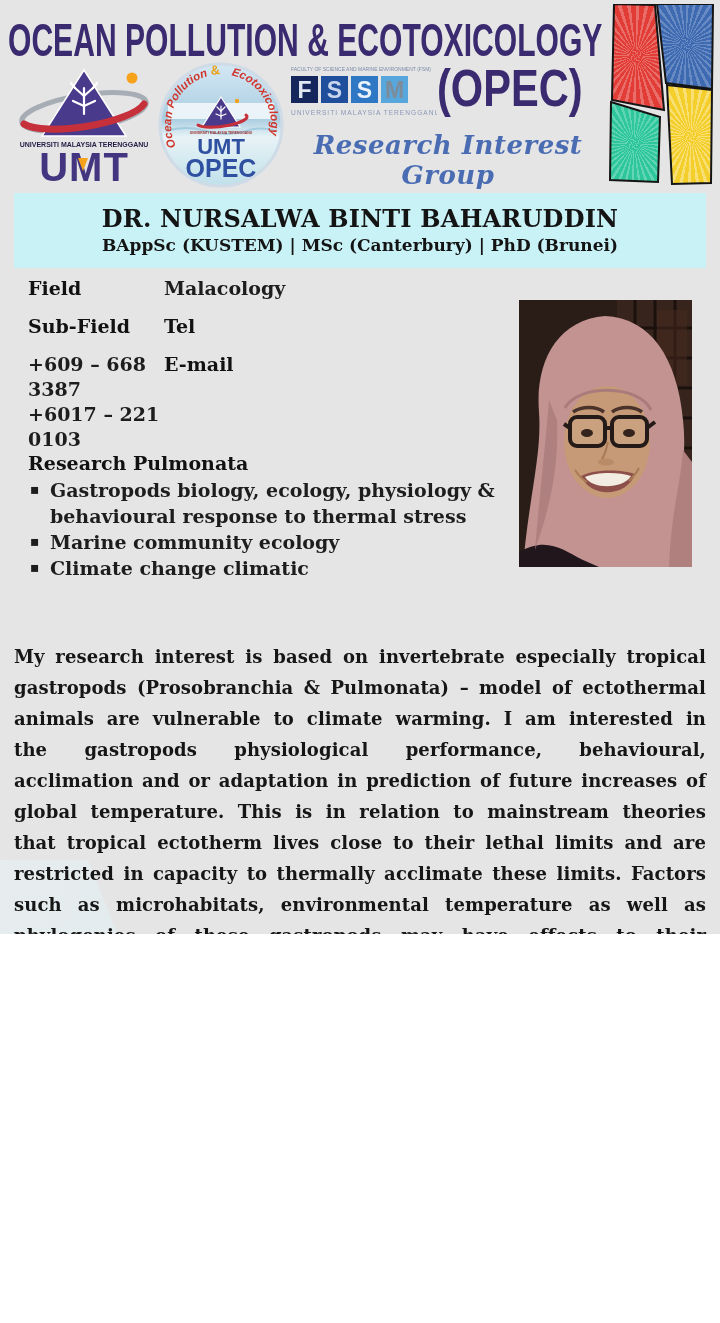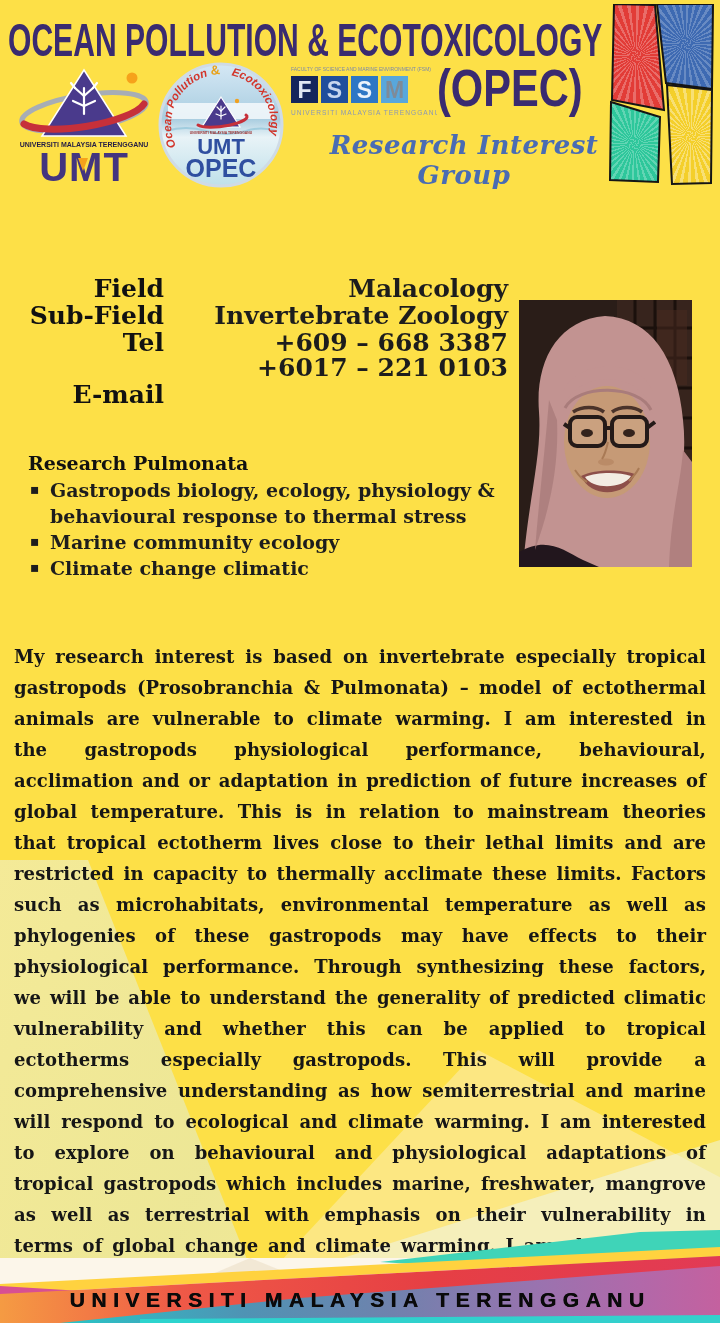--- a/index.html
+++ b/index.html
@@ -1,57 +1,57 @@
 <!DOCTYPE html>
 <html><head>
 <meta charset="utf-8">
 <style>
   html,body{margin:0;padding:0;background:#ffffff;}
-  .page{position:relative;width:720px;height:1323px;background:#fde047;overflow:hidden;
+  .page{position:relative;width:720px;height:934px;background:#e5e5e5;overflow:hidden;
         font-family:"DejaVu Serif",serif;color:#1a1a1a;text-decoration:underline;}
   
   .wm{position:absolute;z-index:0;}
   .wm1{left:0;top:860px;width:400px;height:402px;opacity:.45;
        background:linear-gradient(115deg,#e9f6fa 0%,#d9eff6 60%,#e9f6fa 100%);
        clip-path:polygon(22% 0,0 0,0 100%,62% 100%);}
   .wm2{left:280px;top:1050px;width:440px;height:212px;opacity:.4;background:#fbf2dd;
        clip-path:polygon(45% 0,100% 60%,100% 100%,0 100%);}
   .wm3{left:330px;top:1140px;width:390px;height:122px;opacity:.5;background:#eef7f3;
        clip-path:polygon(0 100%,100% 0,100% 100%);}
   
   .hdr-title{position:absolute;left:8px;top:12px;z-index:1;white-space:nowrap;
        font-family:"Liberation Sans",sans-serif;font-weight:bold;font-size:47px;
        color:#3a2b70;transform:scaleX(.64);transform-origin:left top;}
   .umt-logo{position:absolute;left:12px;top:62px;z-index:1;}
   .opec-badge{position:absolute;left:156px;top:61px;z-index:1;}
   .fssm-logo{position:absolute;left:289px;top:63px;z-index:1;}
   .opec-abbrev{position:absolute;left:437px;top:58px;z-index:1;white-space:nowrap;
        font-family:"Liberation Sans",sans-serif;font-weight:bold;font-size:52px;
        color:#3a2b70;transform:scaleX(.8);transform-origin:left top;}
-  .tagline{position:absolute;left:304px;top:130px;width:320px;z-index:1;text-align:center;
+  .tagline{position:absolute;left:288px;top:130px;width:320px;z-index:1;text-align:center;
        font-style:italic;font-weight:bold;font-size:26px;color:#4a6cb3;letter-spacing:.5px;}
   .comic{position:absolute;left:606px;top:4px;width:112px;height:182px;z-index:1;}
   .comic .panel{position:absolute;inset:0;}
   .p-red{clip-path:polygon(8px 0px,49px 1px,58px 106px,6px 96px);
       background:repeating-conic-gradient(from 0deg at 30px 52px,rgba(255,255,255,.25) 0deg 4deg,rgba(255,255,255,0) 4deg 10deg),#e23c37;}
   .p-blue{clip-path:polygon(51px 0px,107px 0px,106px 85px,60px 79px);
       background:repeating-conic-gradient(from 0deg at 80px 40px,rgba(255,255,255,.22) 0deg 4deg,rgba(255,255,255,0) 4deg 10deg),#3e6ab2;}
   .p-green{clip-path:polygon(5px 98px,54px 113px,52px 178px,4px 176px);
       background:repeating-conic-gradient(from 0deg at 28px 140px,rgba(255,255,255,.25) 0deg 4deg,rgba(255,255,255,0) 4deg 10deg),#2ec79b;}
   .p-yellow{clip-path:polygon(61px 81px,106px 86px,105px 179px,66px 180px);
       background:repeating-conic-gradient(from 0deg at 85px 132px,rgba(255,255,255,.35) 0deg 4deg,rgba(255,255,255,0) 4deg 10deg),#f4cf2b;}
   .comic svg{position:absolute;inset:0;}
   
   .banner{position:absolute;left:14px;top:193px;width:692px;height:75px;z-index:1;
       background:#c9f2f7;text-align:center;}
   .banner .name{margin-top:11px;font-weight:bold;font-size:24px;letter-spacing:.2px;color:#141414;}
   .banner .quals{margin-top:2px;font-weight:bold;font-size:17px;color:#141414;}
   
   .details{position:absolute;left:28px;top:276px;width:480px;z-index:1;
-      display:grid;grid-template-columns:136px 1fr;row-gap:2px;font-size:25px;line-height:25px;text-align:right;}
+      display:grid;grid-template-columns:136px 1fr;row-gap:13px;font-size:19px;line-height:25px;}
   .details .lbl{font-weight:bold;color:#111;}
   .details .val{font-weight:600;color:#1d1d1d;}
   .ri{position:absolute;left:28px;top:452px;width:486px;z-index:1;}
   .ri .ri-head{font-weight:bold;font-size:19px;color:#111;margin-bottom:3px;}
   .ri ul{list-style:none;margin:0;padding:0;}
   .ri li{position:relative;padding-left:22px;font-weight:600;font-size:19px;line-height:26px;color:#1d1d1d;}
   .ri li .bullet{position:absolute;left:2px;top:-1px;font-size:14px;}
   .photo{position:absolute;left:519px;top:300px;z-index:1;}
   
   .bio{position:absolute;left:14px;top:641px;width:692px;z-index:1;
@@ -154,26 +154,29 @@
     <svg width="112" height="182" viewBox="0 0 112 182">
       <g fill="none" stroke="#151515" stroke-width="2">
         <polygon points="8,0 49,1 58,106 6,96"></polygon>
         <polygon points="51,0 107,0 106,85 60,79"></polygon>
         <polygon points="5,98 54,113 52,178 4,176"></polygon>
         <polygon points="61,81 106,86 105,179 66,180"></polygon>
       </g>
     </svg>
   </div>
 
+  <div class="banner">
+    <div class="name">DR. NURSALWA BINTI BAHARUDDIN</div>
+    <div class="quals">BAppSc (KUSTEM) | MSc (Canterbury) | PhD (Brunei)</div>
+  </div>
 
   <div class="details">
     <div class="lbl">Field</div>
     <div class="val">Malacology</div>
     <div class="lbl">Sub-Field</div>
-    <div class="val">Invertebrate Zoology</div>
     <div class="lbl">Tel</div>
     <div class="val">
       <div>+609 – 668 3387</div>
       <div>+6017 – 221 0103</div>
     </div>
     <div class="lbl">E-mail</div>
   </div>
 
   <div class="ri">
     <div class="ri-head">Research Pulmonata</div>

